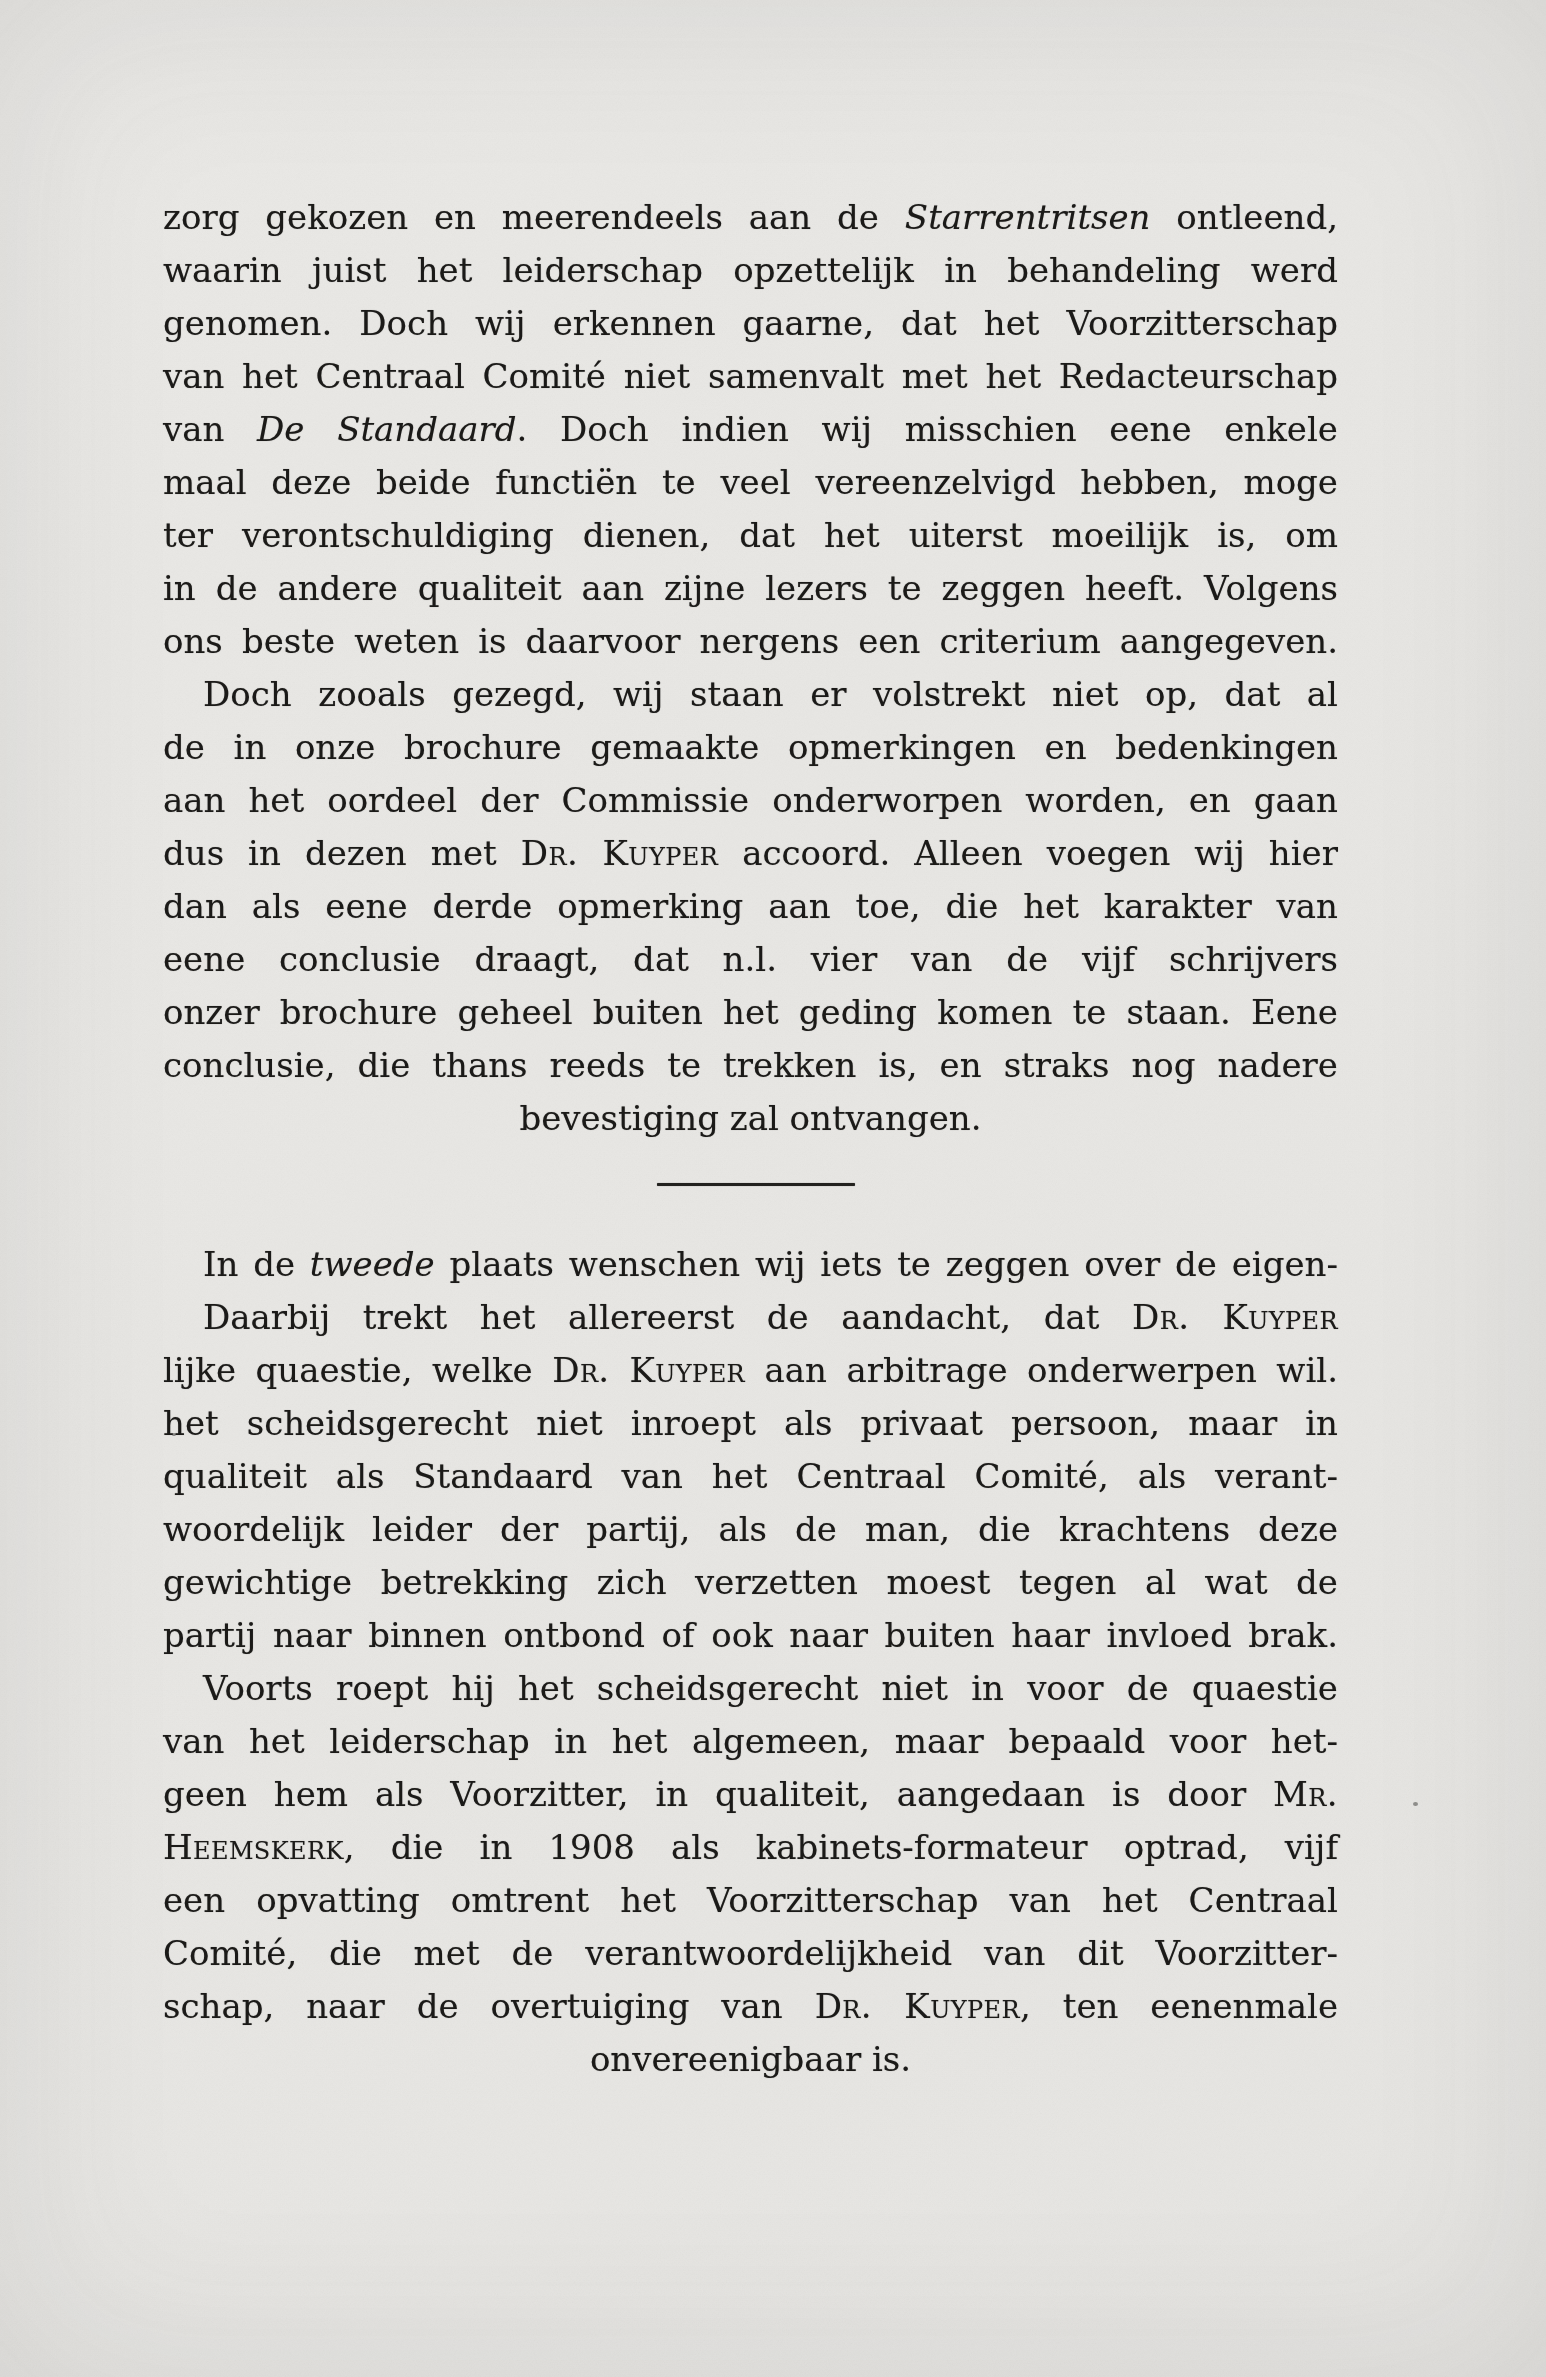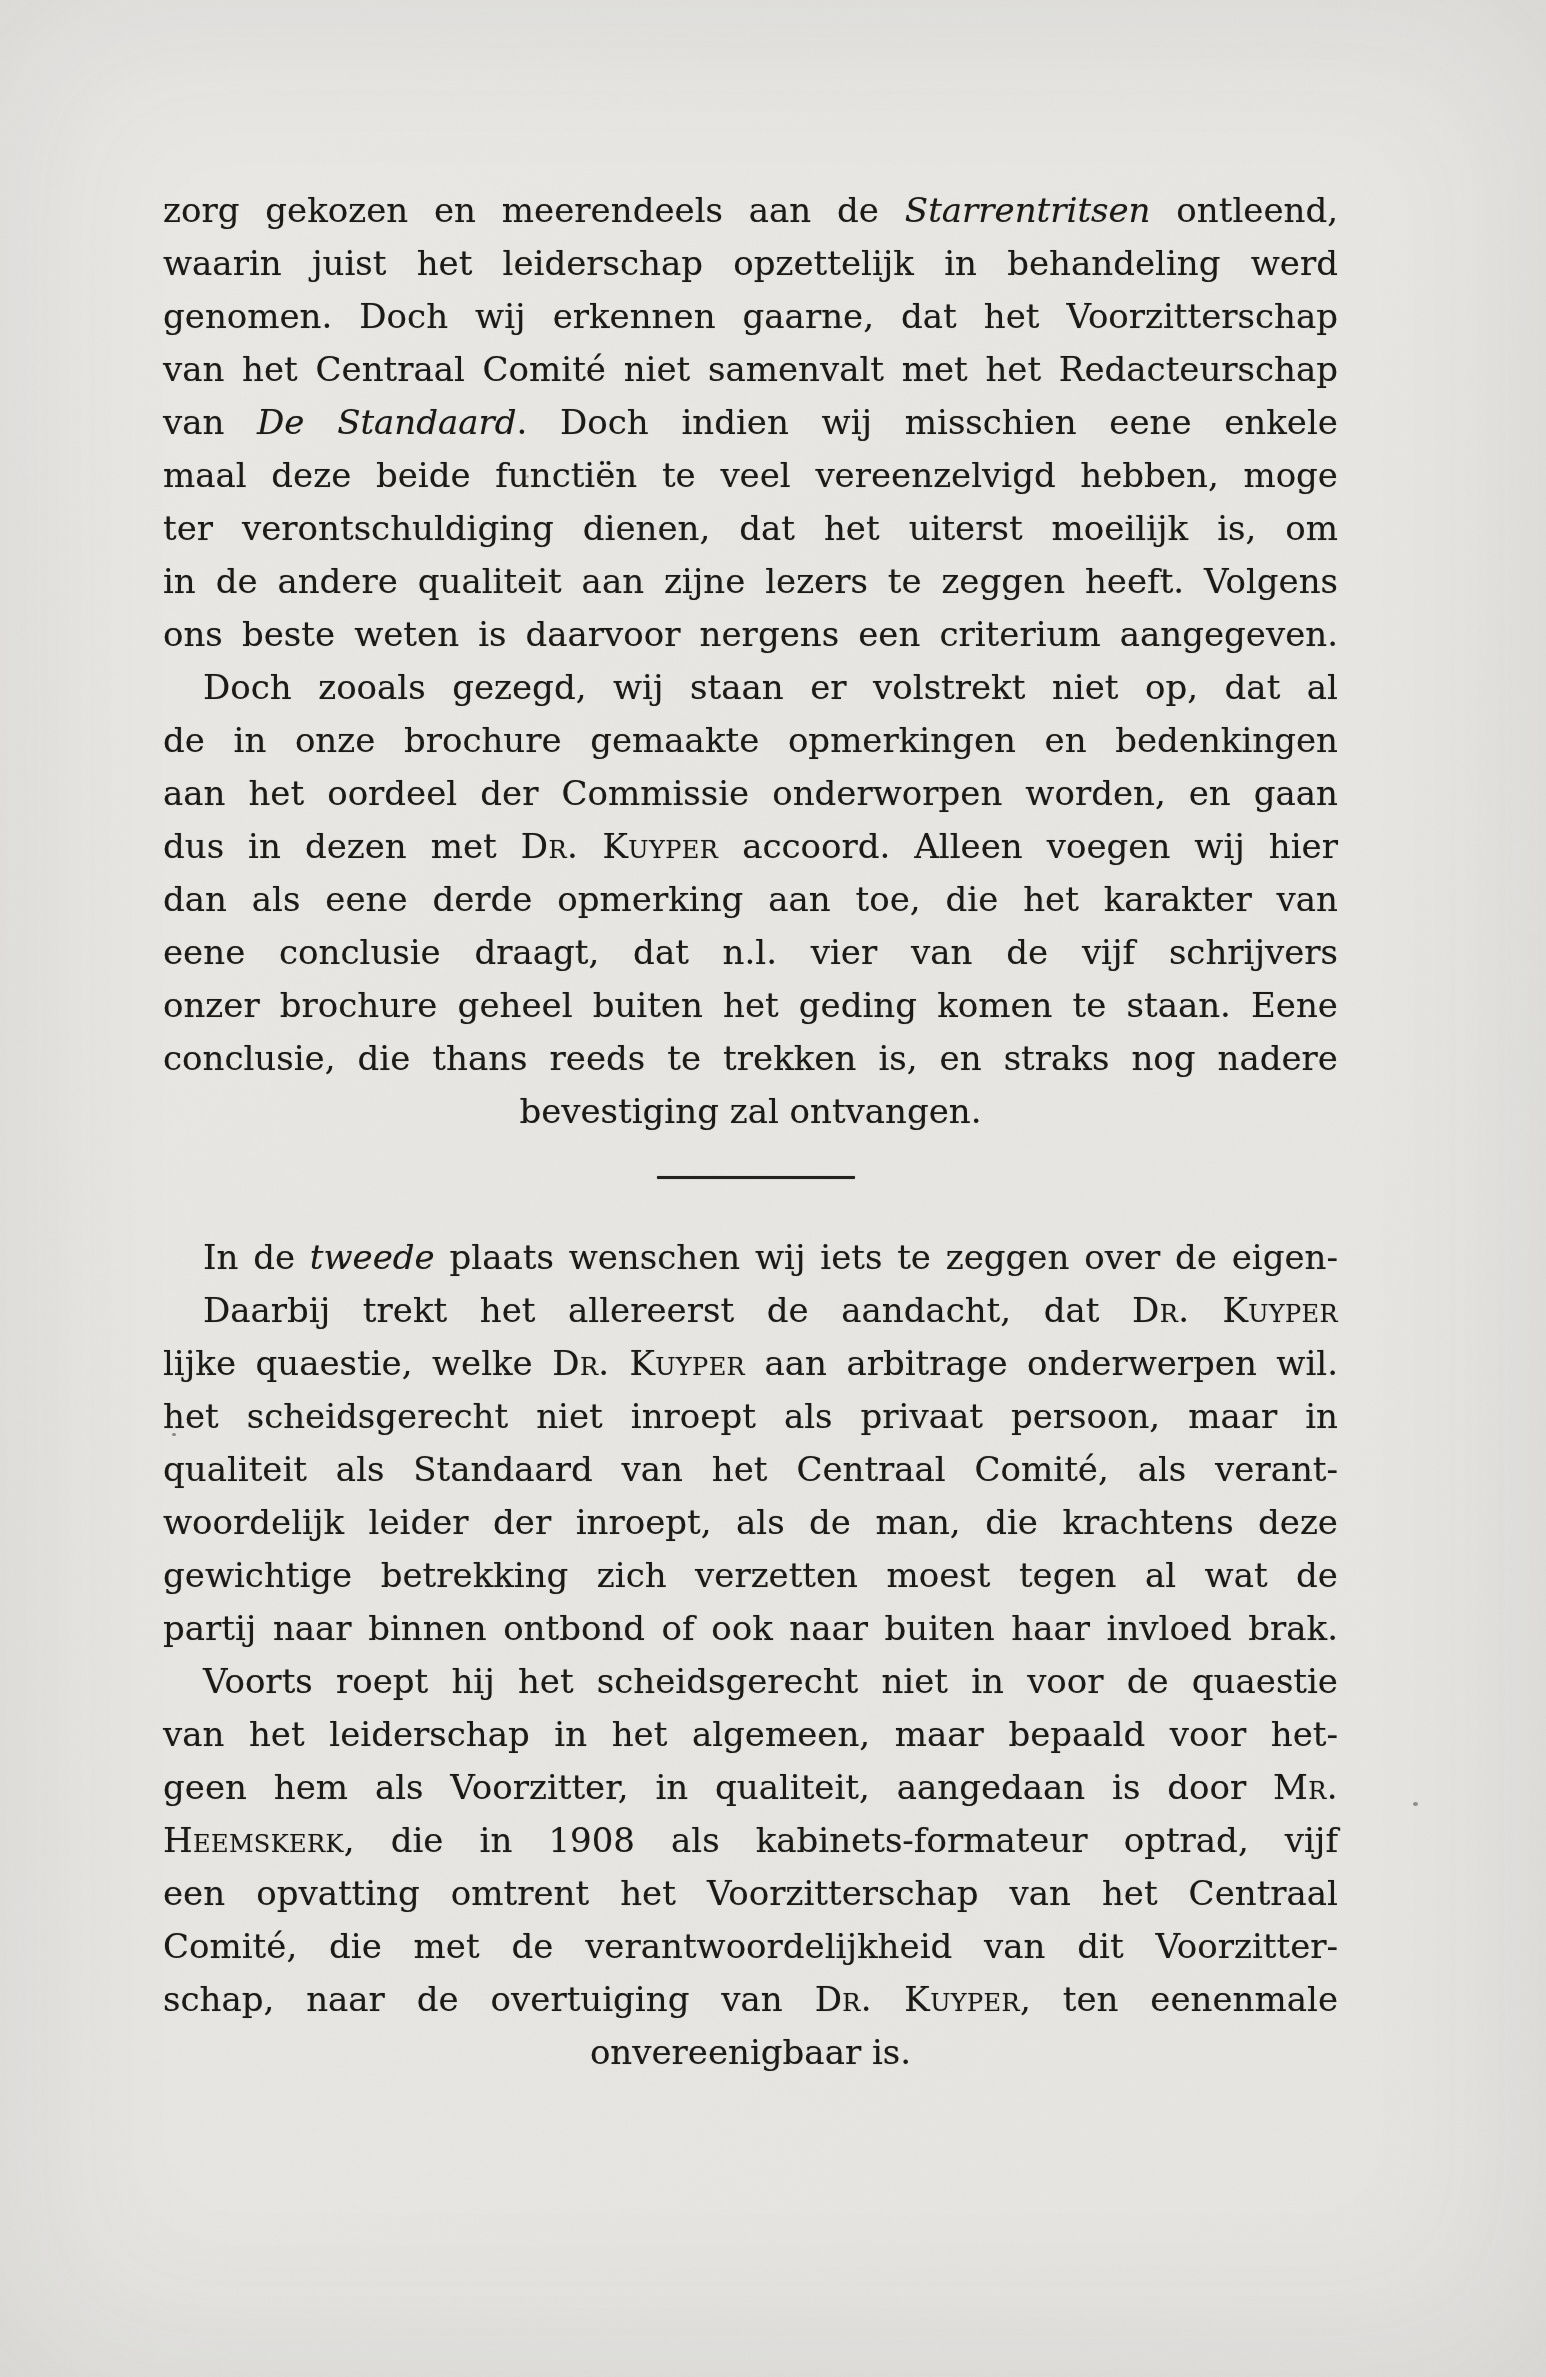--- a/index.html
+++ b/index.html
@@ -26,21 +26,21 @@
     width: 1175px;
     text-align: center;
     font-size: 34px;
     line-height: 38px;
     letter-spacing: 0.9px;
     color: #191816;
     text-shadow: 0 0 0.9px rgba(25,24,22,0.45);
   }
   .text-column {
     position: absolute;
-    top: 184px;
+    top: 191px;
     left: 163px;
     width: 1175px;
     font-size: 34px;
     color: #1b1a18;
     text-shadow: 0 0 0.9px rgba(25,24,22,0.40);
   }
   .line {
     line-height: 53px;
     height: 53px;
     white-space: normal;
@@ -107,21 +107,21 @@
       <div class="line justify"><span>eene conclusie draagt, dat n.l. vier van de vijf schrijvers</span></div>
       <div class="line justify"><span>onzer brochure geheel buiten het geding komen te staan. Eene</span></div>
       <div class="line justify"><span>conclusie, die thans reeds te trekken is, en straks nog nadere</span></div>
       <div class="line"><span>bevestiging zal ontvangen.</span></div>
       <div class="divider"></div>
       <div class="line justify indent"><span>In de </span><span class="em">tweede</span><span> plaats wenschen wij iets te zeggen over de eigen-</span></div>
       <div class="line justify indent"><span>Daarbij trekt het allereerst de aandacht, dat </span><span class="sc">Dr. Kuyper</span></div>
       <div class="line justify"><span>lijke quaestie, welke </span><span class="sc">Dr. Kuyper</span><span> aan arbitrage onderwerpen wil.</span></div>
       <div class="line justify"><span>het scheidsgerecht niet inroept als privaat persoon, maar in</span></div>
       <div class="line justify"><span>qualiteit als Standaard van het Centraal Comité, als verant-</span></div>
-      <div class="line justify"><span>woordelijk leider der inroept, als de man, die krachtens deze</span></div>
+      <div class="line justify"><span>woordelijk leider der partij, als de man, die krachtens deze</span></div>
       <div class="line justify"><span>gewichtige betrekking zich verzetten moest tegen al wat de</span></div>
       <div class="line justify"><span>partij naar binnen ontbond of ook naar buiten haar invloed brak.</span></div>
       <div class="line justify indent"><span>Voorts roept hij het scheidsgerecht niet in voor de quaestie</span></div>
       <div class="line justify"><span>van het leiderschap in het algemeen, maar bepaald voor het-</span></div>
       <div class="line justify"><span>geen hem als Voorzitter, in qualiteit, aangedaan is door </span><span class="sc">Mr.</span></div>
       <div class="line justify"><span class="sc">Heemskerk</span><span>, die in 1908 als kabinets-formateur optrad, vijf</span></div>
       <div class="line justify"><span>een opvatting omtrent het Voorzitterschap van het Centraal</span></div>
       <div class="line justify"><span>Comité, die met de verantwoordelijkheid van dit Voorzitter-</span></div>
       <div class="line justify"><span>schap, naar de overtuiging van </span><span class="sc">Dr. Kuyper</span><span>, ten eenenmale</span></div>
       <div class="line"><span>onvereenigbaar is.</span></div>

